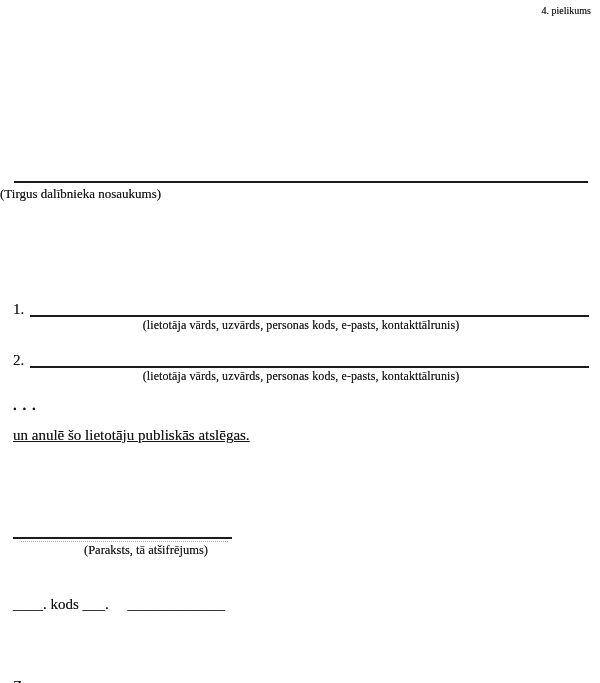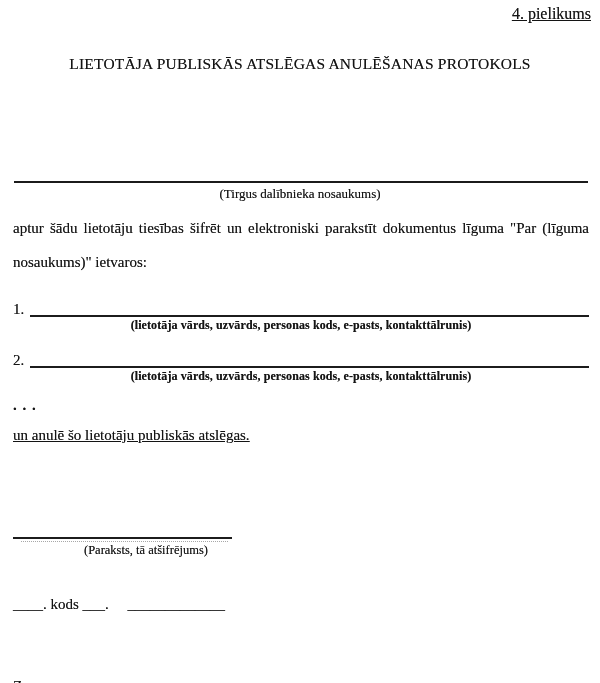--- a/index.html
+++ b/index.html
@@ -11,36 +11,35 @@
     position: relative;
     overflow: hidden;
   }
   .page {
     position: absolute; inset: 0;
     background: #ffffff;
     text-shadow: 0 0 0.45px rgba(0,0,0,0.55); 
   }
   .annex-label {
     position: absolute; top: 5px; right: 9px;
-    font-size: 16px;
-    text-decoration: underline;
+    font-size: 10px;
   }
   .doc-title {
     position: absolute; top: 55px; left: 0; width: 600px;
     text-align: center;
     font-size: 15.5px; letter-spacing: 0.2px;
     white-space: nowrap;
   }
   .participant-line {
     position: absolute; top: 181px; left: 14px; width: 574px; height: 2px;
     background: #1b1b1b;
   }
   .participant-caption {
     position: absolute; top: 186px; left: 0; width: 600px;
-    text-align: center; font-size: 13px;
+    text-align: left; font-size: 13px;
   }
   .intro-paragraph {
     position: absolute; top: 211px; left: 13px; width: 576px;
     font-size: 15px; line-height: 34px;
     text-align: justify;
   }
   .list-item {
     position: absolute; left: 13px; right: 11px;
   }
   .list-item.item-1 { top: 300px; }
@@ -49,21 +48,21 @@
     display: flex; align-items: flex-end; height: 17px;
   }
   .item-number { font-size: 15px; line-height: 15px; }
   .fill-line {
     flex: 1; margin-left: 6px;
     border-bottom: 2px solid #1c1c1c;
   }
   .item-caption {
     margin-top: 1px;
     text-align: center;
-    font-size: 12px; letter-spacing: 0.1px; font-weight: bold;
+    font-size: 12px; letter-spacing: 0.1px;
   }
   .ellipsis-label {
     position: absolute; top: 397px; left: 13px;
     font-size: 15px; letter-spacing: 1px; font-weight: 700;
   }
   .revocation-statement {
     position: absolute; top: 427px; left: 13px;
     font-size: 15px;
     text-decoration: underline;
   }
@@ -90,27 +89,25 @@
     margin-top: 27px;
   }
 </style>
 </head>
 <body>
 
 <div class="page">
 
   <div class="annex-label">4. pielikums</div>
 
-  <div class="doc-title">LIETOTĀJA PUBLISKĀS ATSLĒGAS ANULĒŠANAS PROTOKOLS</div>
 
   <div class="participant-line"></div>
 
   <div class="participant-caption">(Tirgus dalībnieka nosaukums)</div>
 
-  <div class="intro-paragraph">aptur šādu lietotāju tiesības šifrēt un elektroniski parakstīt dokumentus līguma "Par (līguma nosaukums)" ietvaros:</div>
 
   <div class="list-item item-1">
     <div class="item-row">
       <span class="item-number">1.</span>
       <span class="fill-line"></span>
     </div>
     <div class="item-caption">(lietotāja vārds, uzvārds, personas kods, e-pasts, kontakttālrunis)</div>
   </div>
 
   <div class="list-item item-2">

